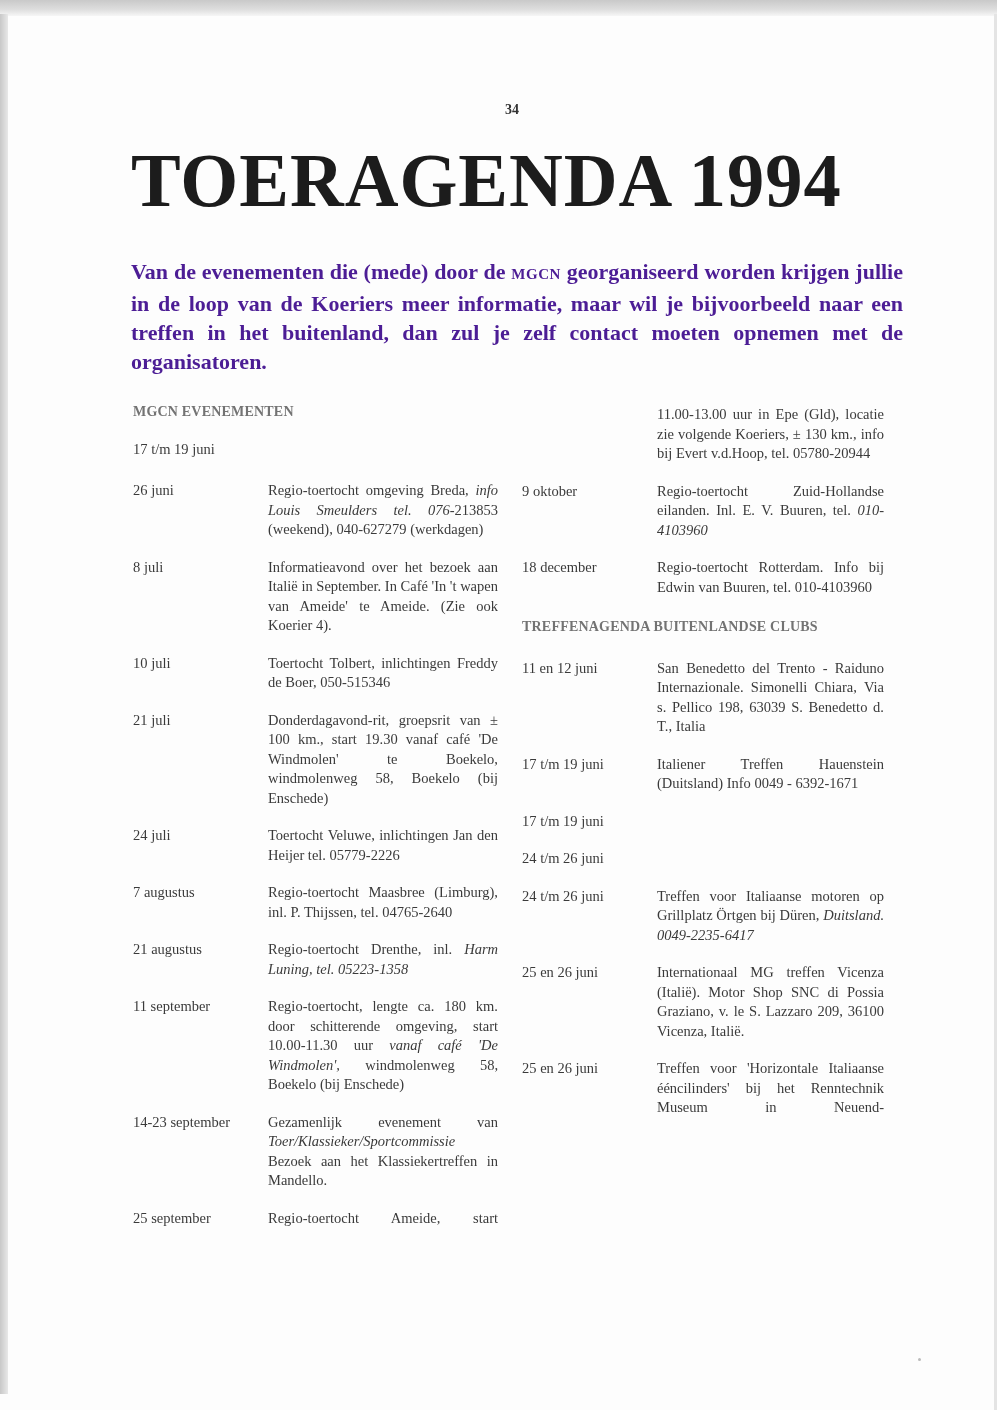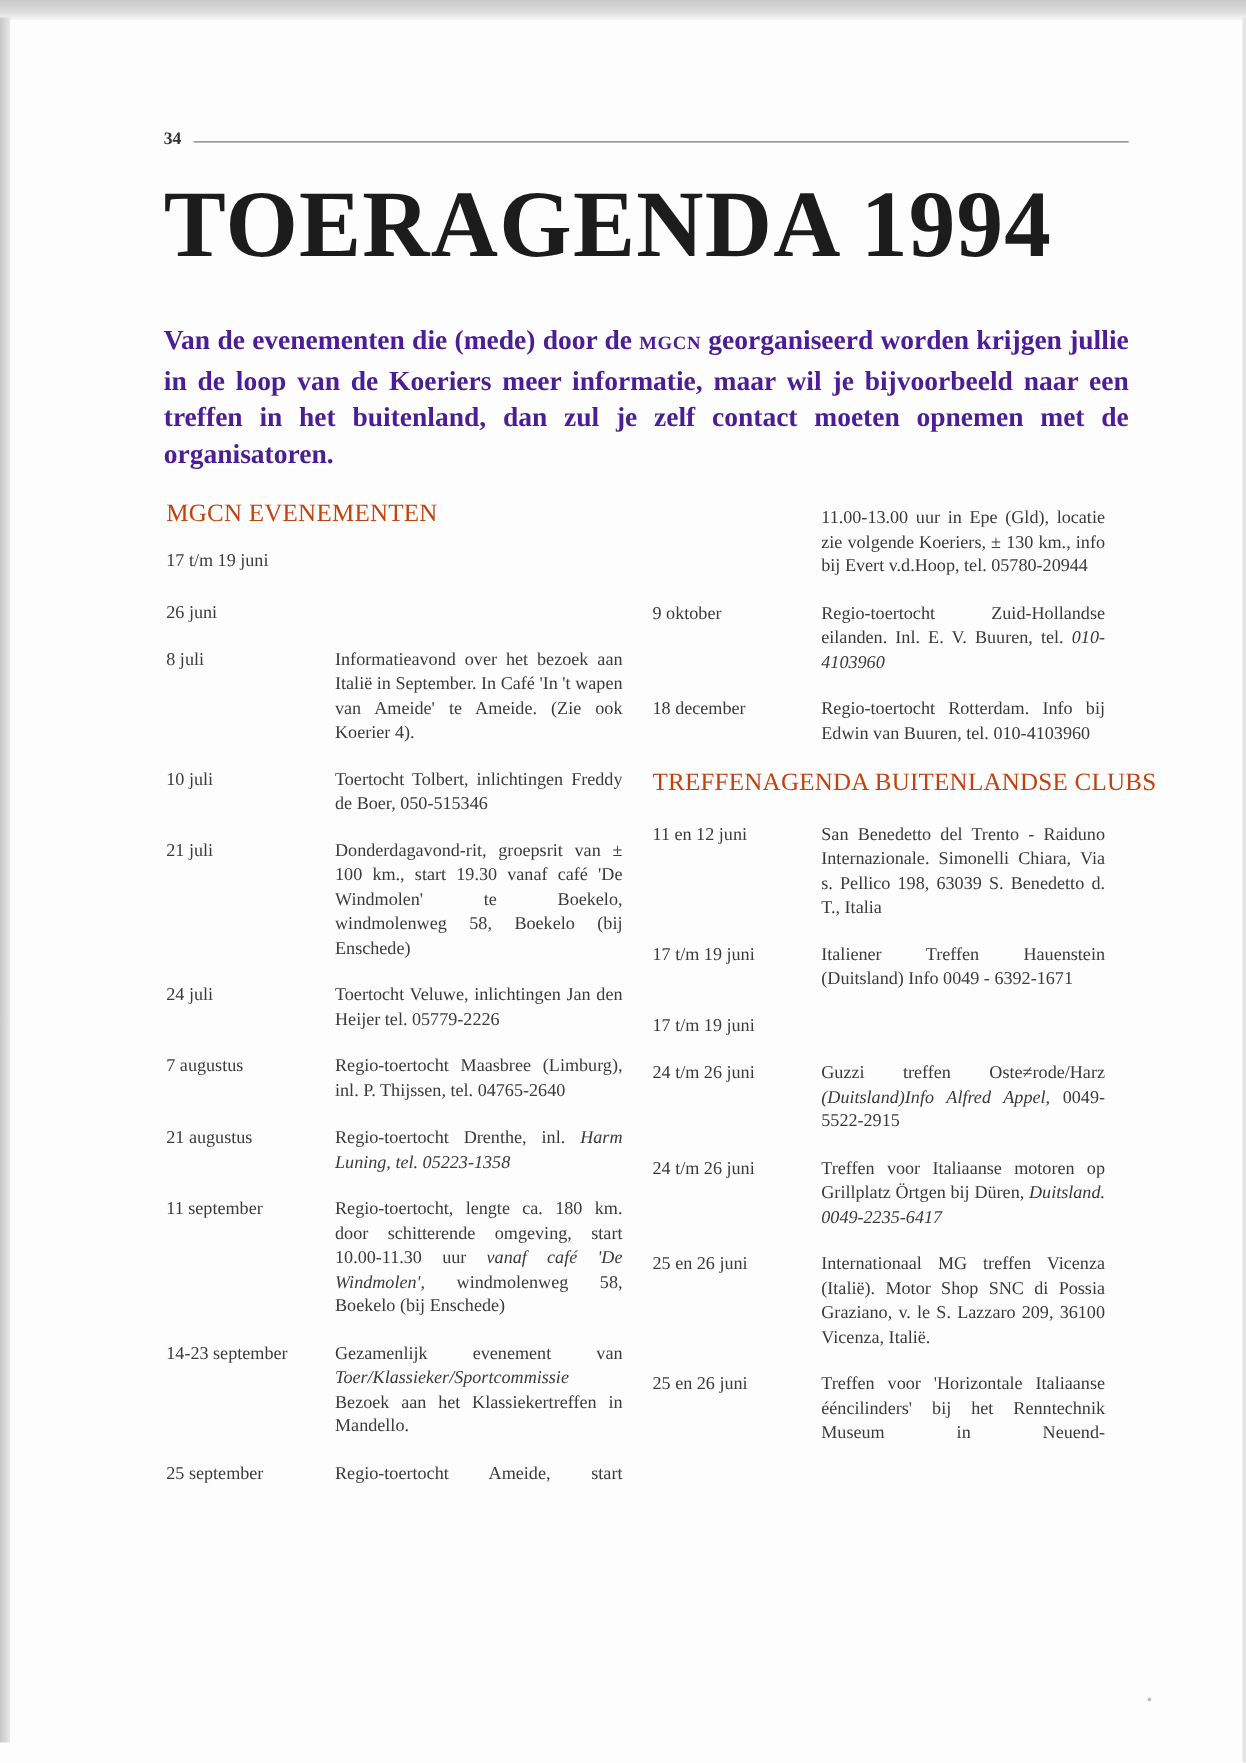--- a/index.html
+++ b/index.html
@@ -16,21 +16,21 @@
   .scan-left {
     position: absolute; left: 0; top: 14px; width: 8px; height: 1380px;
     background: linear-gradient(90deg, #c8c8c8, #e8e8e8);
   }
   .scan-right {
     position: absolute; right: 0; top: 14px; width: 3px; height: 1396px;
     background: #e4e4e4;
   }
   .page-header {
     position: absolute; left: 131px; top: 102px; width: 772px; height: 20px;
-    display: flex; align-items: center;
+    display: flex; align-items: center; flex-direction: column;
   }
   .page-number {
     font-family: "Liberation Serif", serif; font-weight: bold; font-size: 14px;
     color: #333; margin-right: 10px;
   }
   .header-rule { flex: 1; height: 1px; background: #777; margin-top: 2px; }
   .title {
     position: absolute; left: 131px; top: 140px; margin: 0;
     font-family: "Liberation Serif", serif; font-weight: bold;
     font-size: 76px; line-height: 80px; letter-spacing: 1px;
@@ -43,21 +43,21 @@
     font-size: 22px; line-height: 29px; color: #4c1d95; text-align: justify;
     hyphens: manual;
   }
   .intro .smallcaps { font-size: 15px; letter-spacing: 0.5px; }
   .col {
     position: absolute; top: 400px; font-size: 14.5px; line-height: 19.5px; color: #3a3a3a;
   }
   .col-left { left: 133px; width: 365px; }
   .col-right { left: 522px; width: 362px; }
   .section-heading {
-    font-weight: normal; font-size: 20px; letter-spacing: 0.2px; color: #c2410c;
+    font-weight: bold; font-size: 14px; letter-spacing: 0.2px; color: #737373;
     margin: 2px 0 18px 0; white-space: nowrap;
   }
   .entry { display: flex; margin-bottom: 18px; }
   .entry .date { width: 135px; flex: none; white-space: nowrap; }
   .entry .desc { flex: 1; text-align: justify; }
   .entry.cont .desc { margin-left: 135px; }
   .i { font-style: italic; }
   .speck { position: absolute; width: 3px; height: 3px; background: #bbb; border-radius: 50%; }
 </style>
 </head>
@@ -77,20 +77,21 @@
 <p class="intro"><span>Van de evenementen die (mede) door de </span><span class="smallcaps">MGCN</span><span> georganiseerd worden krij­gen jullie in de loop van de Koeriers meer informatie, maar wil je bijvoor­beeld naar een treffen in het buitenland, dan zul je zelf contact moeten op­nemen met de organisatoren.</span></p>
 
 <div class="col col-left">
   <div class="section-heading">MGCN EVENEMENTEN</div>
 
   <div class="entry" style="margin-bottom:22px">
     <div class="date">17 t/m 19 juni</div>
   </div>
   <div class="entry">
     <div class="date">26 juni</div>
+    <div class="desc"><span>Regio-toertocht omgeving Breda,</span> <span class="i">info Louis Smeulders tel. 076-</span><span>213853 (weekend), 040-627279 (werkdagen)</span></div>
   </div>
   <div class="entry">
     <div class="date">8 juli</div>
     <div class="desc">Informatieavond over het be­zoek aan Italië in September. In Café 'In 't wapen van Ameide' te Ameide. (Zie ook Koerier 4).</div>
   </div>
   <div class="entry">
     <div class="date">10 juli</div>
     <div class="desc">Toertocht Tolbert, inlichtingen Freddy de Boer, 050-515346</div>
   </div>
   <div class="entry">
@@ -144,21 +145,20 @@
   </div>
   <div class="entry">
     <div class="date">17 t/m 19 juni</div>
     <div class="desc">Italiener Treffen Hauenstein (Duitsland) Info 0049 - 6392-1671</div>
   </div>
   <div class="entry">
     <div class="date">17 t/m 19 juni</div>
   </div>
   <div class="entry">
     <div class="date">24 t/m 26 juni</div>
-    <div class="desc"><span>Guzzi treffen Oste≠rode/Harz</span> <span class="i">(Duitsland)Info Alfred Appel,</span> <span>0049-5522-2915</span></div>
   </div>
   <div class="entry">
     <div class="date">24 t/m 26 juni</div>
     <div class="desc"><span>Treffen voor Italiaanse motoren op Grillplatz Örtgen bij Düren,</span> <span class="i">Duitsland. 0049-2235-6417</span></div>
   </div>
   <div class="entry">
     <div class="date">25 en 26 juni</div>
     <div class="desc">Internationaal MG treffen Vicenza (Italië). Motor Shop SNC di Possia Graziano, v. le S. Lazzaro 209, 36100 Vicenza, Italië.</div>
   </div>
   <div class="entry">

